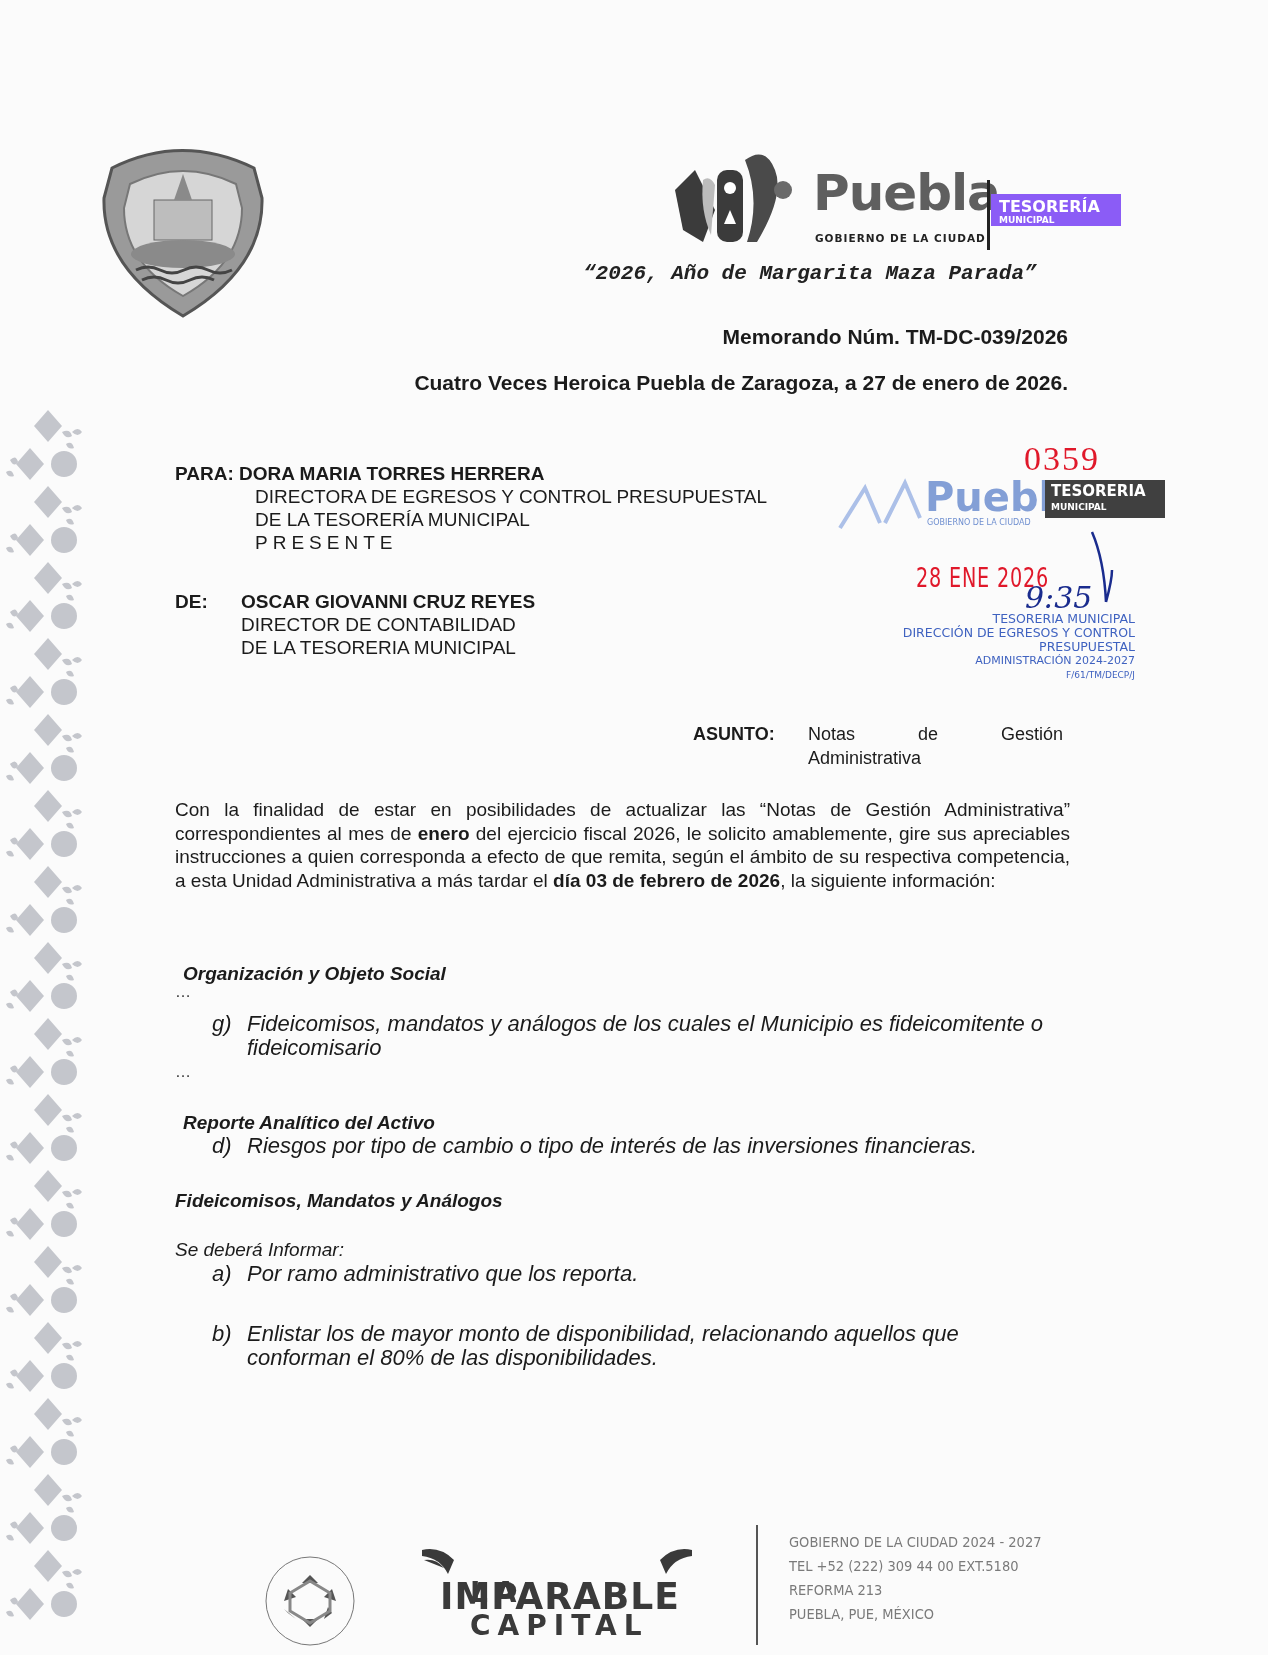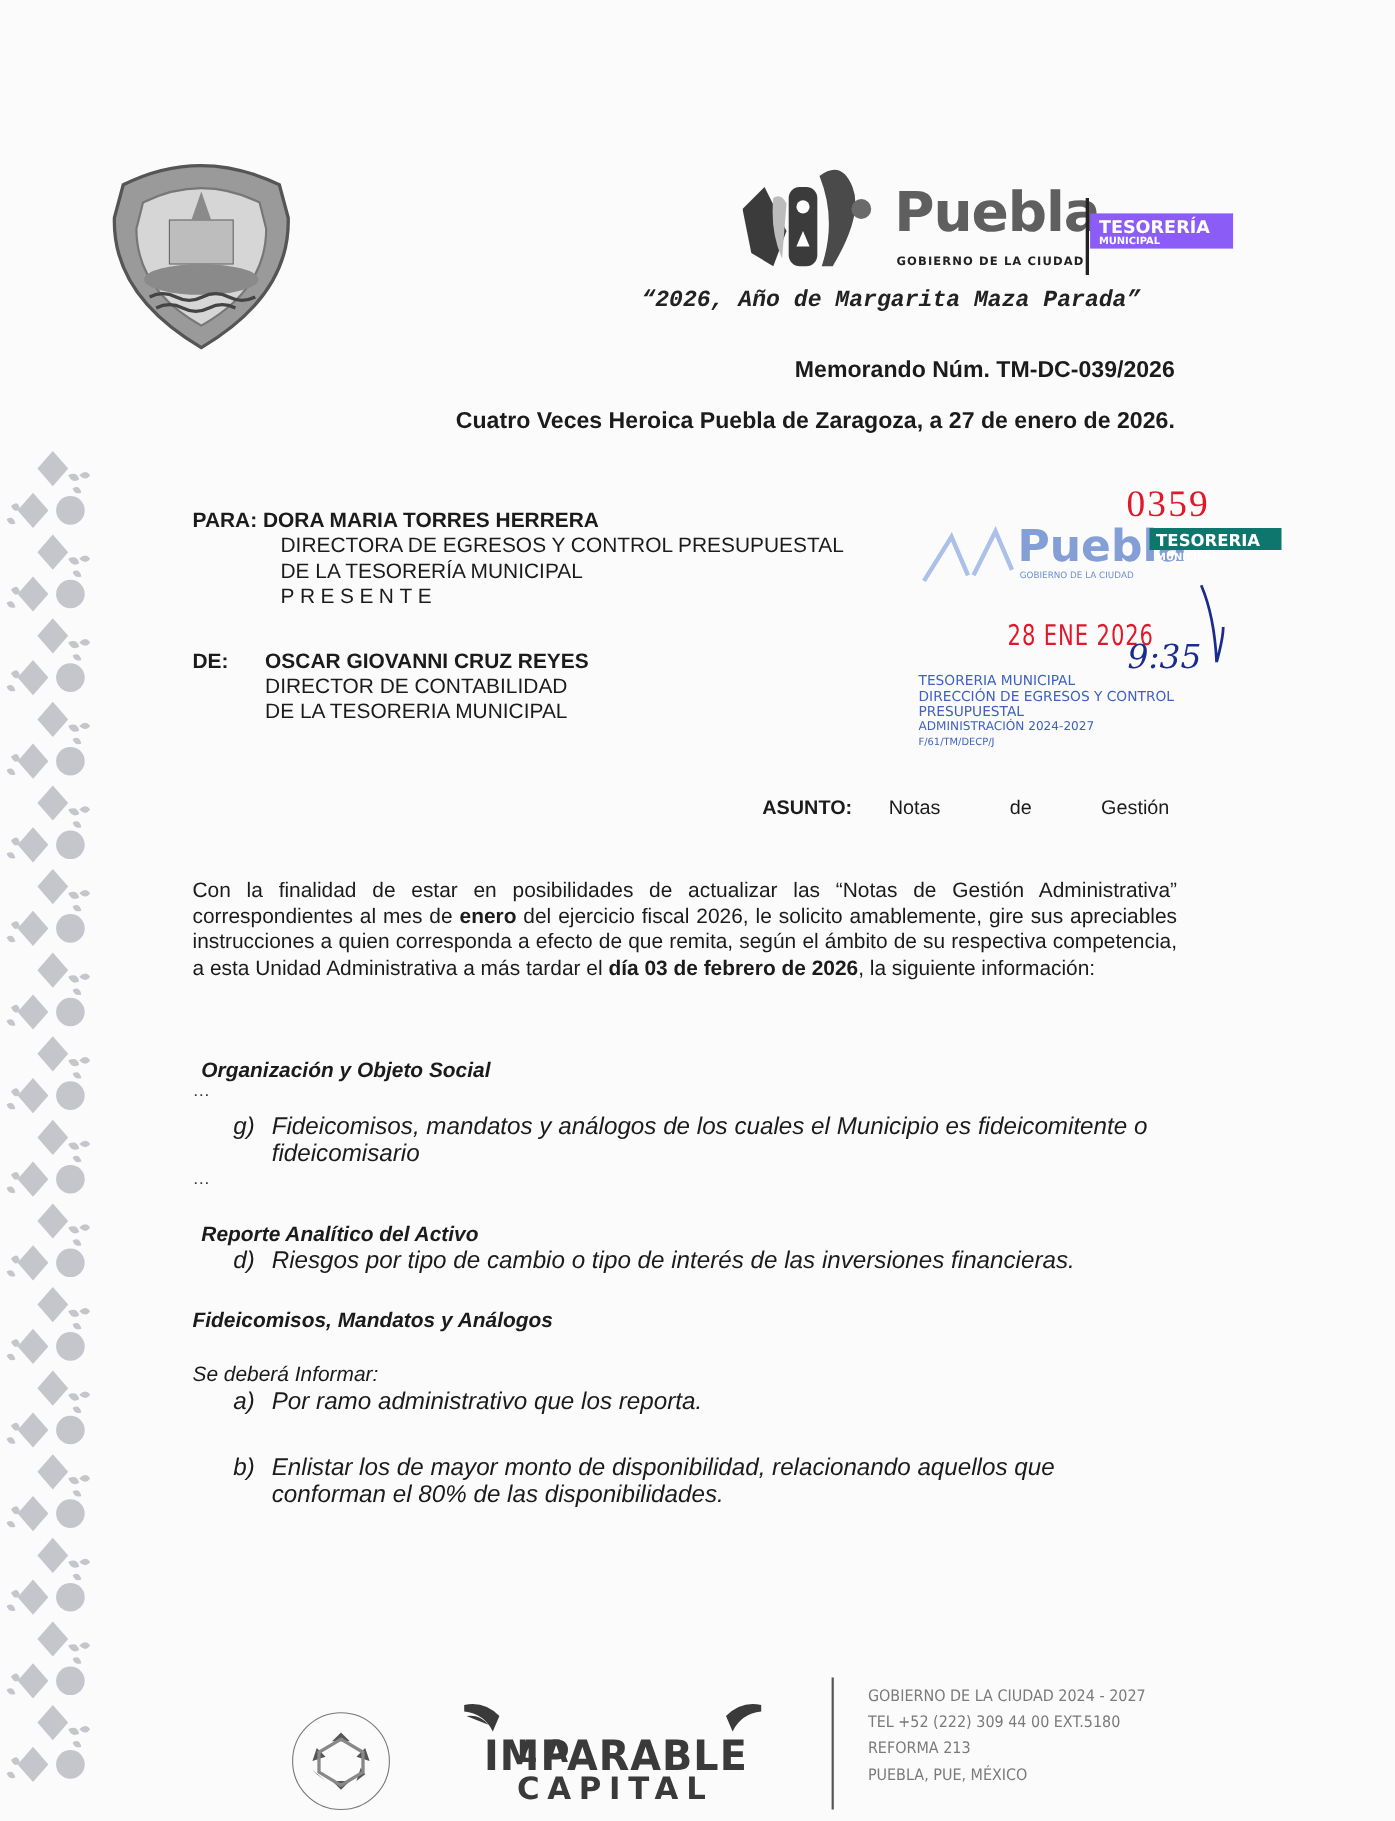--- a/index.html
+++ b/index.html
@@ -33,25 +33,25 @@
   .para .ind { padding-left:80px; }
   .para .presente { letter-spacing:5px; }
   .de { left:175px; top:590px; }
   .de .ind { padding-left:70px; }
 
   
   .folio { position:absolute; left:1024px; top:440px; font-family:"Liberation Serif", serif; font-size:34px; color:#e0182a; letter-spacing:2px; }
   .stamp-logo { position:absolute; left:835px; top:478px; width:330px; height:60px; }
   .stamp-logo .pw { position:absolute; left:90px; top:-4px; font-family:"DejaVu Sans", sans-serif; font-weight:bold; font-size:40px; color:#6f8fd0; opacity:.85; }
   .stamp-logo .gv { position:absolute; left:92px; top:40px; font-family:"DejaVu Sans", sans-serif; font-size:8px; color:#6f8fd0; }
-  .stamp-logo .bx { position:absolute; left:210px; top:2px; width:120px; height:20px; background:#0f766e; color:#fff; font-family:"DejaVu Sans", sans-serif; font-weight:bold; font-size:15px; padding:3px 6px; line-height:16px; }
+  .stamp-logo .bx { position:absolute; left:210px; top:2px; width:120px; height:38px; background:#404040; color:#fff; font-family:"DejaVu Sans", sans-serif; font-weight:bold; font-size:15px; padding:3px 6px; line-height:16px; }
   .stamp-logo .bx small { font-size:9px; display:block; }
   .stamp-date { position:absolute; left:916px; top:563px; font-family:"DejaVu Sans Condensed","DejaVu Sans", sans-serif; font-size:26px; color:#e0182a; transform:scaleX(.82); transform-origin:left; letter-spacing:1px; }
   .hand-time { position:absolute; left:1025px; top:580px; font-family:"DejaVu Serif", serif; font-style:italic; font-size:30px; color:#1a2c8e; }
-  .stamp-lines { position:absolute; left:835px; top:612px; width:300px; text-align:left; color:#3f62c0; font-family:"DejaVu Sans", sans-serif; line-height:14px; }
+  .stamp-lines { position:absolute; left:835px; top:612px; width:300px; text-align:right; color:#3f62c0; font-family:"DejaVu Sans", sans-serif; line-height:14px; }
   .stamp-lines .s1 { font-size:12.5px; display:block; }
   .stamp-lines .s2 { font-size:12.5px; display:block; }
   .stamp-lines .s3 { font-size:12.5px; display:block; }
   .stamp-lines .s4 { font-size:11px; display:block; }
   .stamp-lines .s5 { font-size:9px; display:block; }
 
   .asunto { position:absolute; left:693px; top:722px; font-size:18px; line-height:24px; }
   .asunto .lbl { font-weight:bold; display:inline-block; width:115px; }
   .asunto .v1 { display:inline-block; width:255px; text-align:justify; text-align-last:justify; vertical-align:top; }
   .asunto .v2 { display:block; padding-left:115px; }
@@ -168,20 +168,21 @@
 <div class="stamp-lines">
   <span class="s1">TESORERIA MUNICIPAL</span>
   <span class="s2">DIRECCIÓN DE EGRESOS Y CONTROL</span>
   <span class="s3">PRESUPUESTAL</span>
   <span class="s4">ADMINISTRACIÓN 2024-2027</span>
   <span class="s5">F/61/TM/DECP/J</span>
 </div>
 
 <div class="asunto">
   <span class="lbl">ASUNTO:</span><span class="v1">Notas de Gestión</span>
+  <span class="v2">Administrativa</span>
 </div>
 
 <p class="body-p"><span>Con la finalidad de estar en posibilidades de actualizar las “Notas de Gestión Administrativa” correspondientes al mes de </span><b>enero</b><span> del ejercicio fiscal 2026, le solicito amablemente, gire sus apreciables instrucciones a quien corresponda a efecto de que remita, según el ámbito de su respectiva competencia, a esta Unidad Administrativa a más tardar el </span><b>día 03 de febrero de 2026</b><span>, la siguiente información:</span></p>
 
 <div class="sec h" style="left:183px;top:962px">Organización y Objeto Social</div>
 <div class="dots" style="top:983px">…</div>
 <div class="item" style="top:1012px">
   <span class="let">g)</span><span class="txt">Fideicomisos, mandatos y análogos de los cuales el Municipio es fideicomitente o fideicomisario</span>
 </div>
 <div class="dots" style="top:1063px">…</div>

